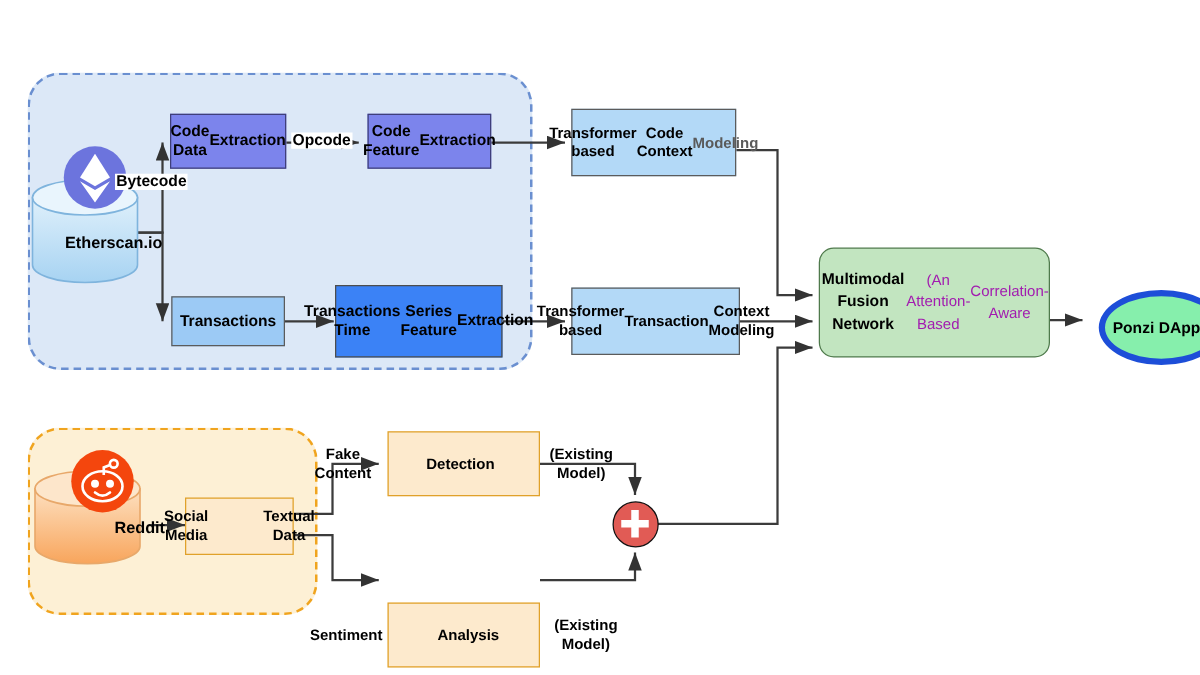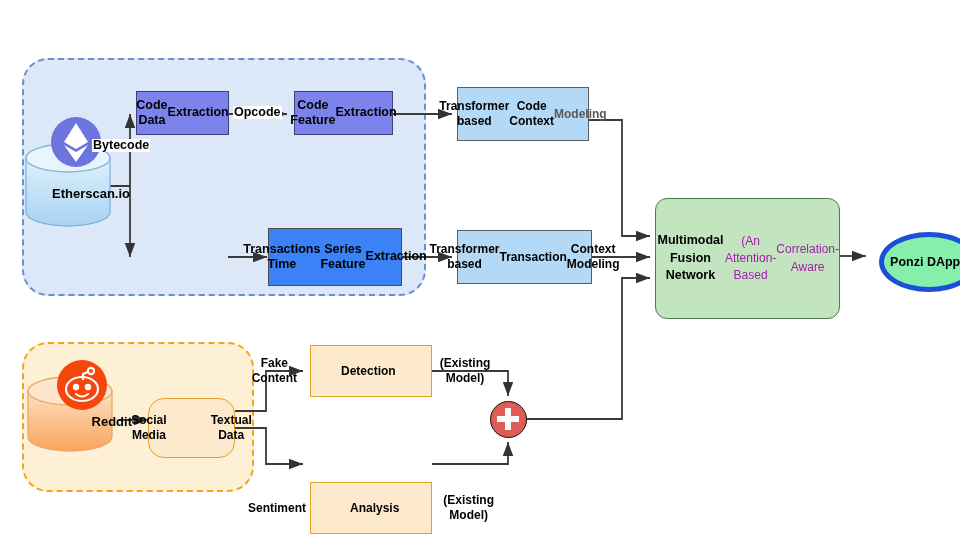--- a/index.html
+++ b/index.html
@@ -131,51 +131,54 @@
     <span class="t-bold">Code Feature</span>
     <span class="t-bold">Extraction</span>
   </div>
 
   <div class="node box-blue-pale" style="left:457px;top:87px;width:132px;height:54px;font-size:12px;line-height:1.25;">
     <span class="t-bold">Transformer based</span>
     <span class="t-bold">Code Context</span>
     <span class="t-gray">Modeling</span>
   </div>
 
+  <div class="node box-blue-lite" style="left:137px;top:237px;width:91px;height:40px;font-size:12.5px;">
+    <span class="t-bold">Transactions</span>
+  </div>
 
   <div class="node box-blue-mid" style="left:268px;top:228px;width:134px;height:58px;font-size:12.5px;line-height:1.22;">
     <span class="t-bold">Transactions Time</span>
     <span class="t-bold">Series Feature</span>
     <span class="t-bold">Extraction</span>
   </div>
 
   <div class="node box-blue-pale" style="left:457px;top:230px;width:135px;height:54px;font-size:12px;line-height:1.25;">
     <span class="t-bold">Transformer based</span>
     <span class="t-bold">Transaction</span>
     <span class="t-bold">Context Modeling</span>
   </div>
 
-  <div class="node box-peach" style="left:148px;top:398px;width:87px;height:60px;font-size:12px;line-height:1.25;border-radius:16px;">
+  <div class="node box-peach" style="left:148px;top:398px;width:87px;height:46px;font-size:12px;line-height:1.25;">
     <span class="t-bold">Social Media</span>
     <span class="t-bold">Textual Data</span>
   </div>
 
   <div class="node box-peach" style="left:310px;top:345px;width:122px;height:52px;font-size:12px;line-height:1.25;">
     <span class="t-bold">Fake Content</span>
     <span class="t-bold">Detection</span>
     <span class="t-bold">(Existing Model)</span>
   </div>
 
   <div class="node box-peach" style="left:310px;top:438px;width:122px;height:52px;font-size:12px;line-height:1.25;margin-top:44px;">
     <span class="t-bold">Sentiment</span>
     <span class="t-bold">Analysis</span>
     <span class="t-bold">(Existing Model)</span>
   </div>
 
-  <div class="node box-green" style="left:655px;top:198px;width:185px;height:121px;font-size:12px;line-height:1.42;">
+  <div class="node box-green" style="left:655px;top:198px;width:185px;height:88px;font-size:12px;line-height:1.42;">
     <span class="t-bold" style="font-size:12.5px;">Multimodal Fusion Network</span>
     <span class="t-reg">(An Attention-Based</span>
     <span class="t-reg">Correlation-Aware</span>
   </div>
 
   <div class="ellipse" style="left:868px;top:232px;width:90px;height:50px;font-size:12.5px;">
     <span>Ponzi DApp?</span>
   </div>
 
   <div class="plus" style="left:490px;top:401px;width:35px;height:35px;"></div>

